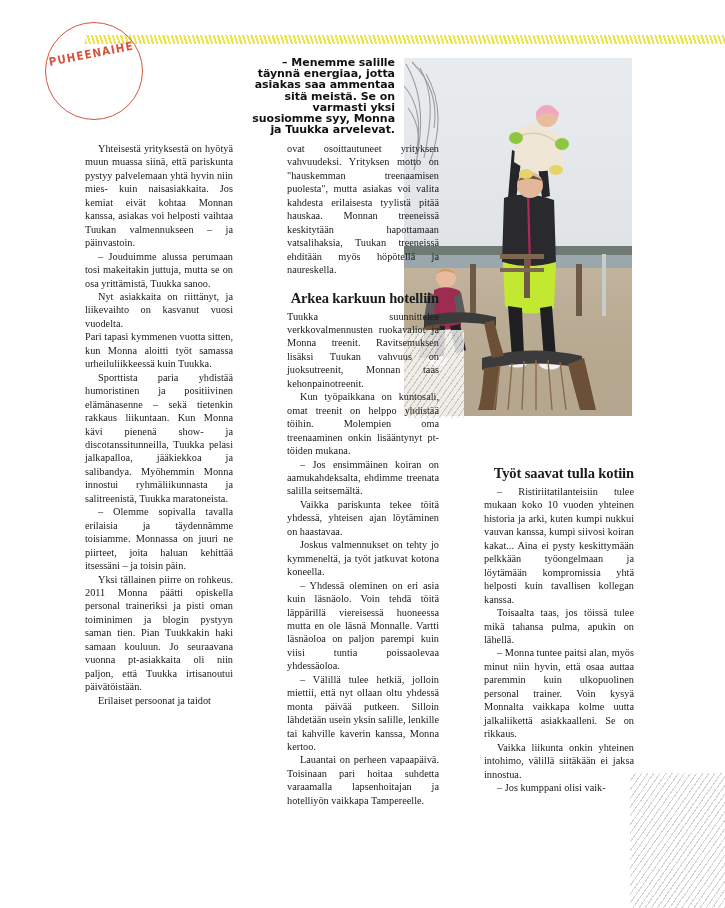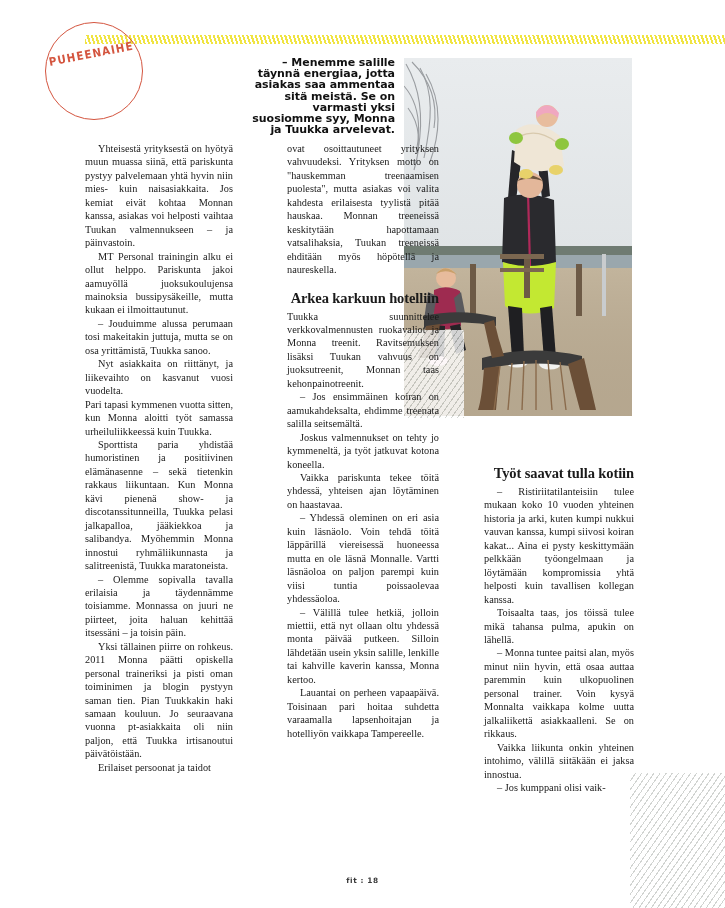--- a/index.html
+++ b/index.html
@@ -276,44 +276,43 @@
     </svg>
   </div>
 
   <div class="hatch-left"></div>
   <div class="hatch"></div>
 
   <div class="caption">– Menemme salille täynnä energiaa, jotta asiakas saa ammentaa sitä meistä. Se on varmasti yksi suosiomme syy, Monna ja Tuukka arvelevat.</div>
 
   <div class="col" id="col1">
       <p>Yhteisestä yrityksestä on hyötyä muun muassa siinä, että pariskunta pystyy palvelemaan yhtä hyvin niin mies- kuin naisasiakkaita. Jos kemiat eivät kohtaa Monnan kanssa, asiakas voi helposti vaihtaa Tuukan valmennukseen – ja päinvastoin.</p>
-      <p>MT Personal trainingin alku ei ollut helppo. Pariskunta jakoi aamuyöllä juoksukoulujensa mainoksia bussipysäkeille, mutta kukaan ei ilmoittautunut.</p>
       <p>– Jouduimme alussa perumaan tosi makeitakin juttuja, mutta se on osa yrittämistä, Tuukka sanoo.</p>
       <p>Nyt asiakkaita on riittänyt, ja liikevaihto on kasvanut vuosi vuodelta.</p>
       <p class="noindent">Pari tapasi kymmenen vuotta sitten, kun Monna aloitti työt samassa urheiluliikkeessä kuin Tuukka.</p>
       <p>Sporttista paria yhdistää humoristinen ja positiivinen elämänasenne – sekä tietenkin rakkaus liikuntaan. Kun Monna kävi pienenä show- ja discotanssitunneilla, Tuukka pelasi jalkapalloa, jääkiekkoa ja salibandya. Myöhemmin Monna innostui ryhmäliikunnasta ja salitreenistä, Tuukka maratoneista.</p>
       <p>– Olemme sopivalla tavalla erilaisia ja täydennämme toisiamme. Monnassa on juuri ne piirteet, joita haluan kehittää itsessäni – ja toisin päin.</p>
       <p>Yksi tällainen piirre on rohkeus. 2011 Monna päätti opiskella personal traineriksi ja pisti oman toiminimen ja blogin pystyyn saman tien. Pian Tuukkakin haki samaan kouluun. Jo seuraavana vuonna pt-asiakkaita oli niin paljon, että Tuukka irtisanoutui päivätöistään.</p>
       <p>Erilaiset persoonat ja taidot</p>
     </div>
   <div class="col" id="col2">
       <p class="noindent">ovat osoittautuneet yrityksen vahvuudeksi. Yrityksen motto on "hauskemman treenaamisen puolesta", mutta asiakas voi valita kahdesta erilaisesta tyylistä pitää hauskaa. Monnan treeneissä keskitytään hapottamaan vatsalihaksia, Tuukan treeneissä ehditään myös höpötellä ja naureskella.</p>
       <h2>Arkea karkuun hotelliin</h2>
       <p class="noindent">Tuukka suunnittelee verkkovalmennusten ruokavaliot ja Monna treenit. Ravitsemuksen lisäksi Tuukan vahvuus on juoksutreenit, Monnan taas kehonpainotreenit.</p>
+      <p>Kun työpaikkana on kuntosali, omat treenit on helppo yhdistää töihin. Molempien oma treenaaminen onkin lisääntynyt pt-töiden mukana.</p>
       <p>– Jos ensimmäinen koiran on aamukahdeksalta, ehdimme treenata salilla seitsemältä.</p>
+      <p>Vaikka pariskunta tekee töitä yhdessä, yhteisen ajan löytäminen on haastavaa.</p>
       <p>Joskus valmennukset on tehty jo kymmeneltä, ja työt jatkuvat kotona koneella.</p>
-      <p>Vaikka pariskunta tekee töitä yhdessä, yhteisen ajan löytäminen on haastavaa.</p>
       <p>– Yhdessä oleminen on eri asia kuin läsnäolo. Voin tehdä töitä läppärillä viereisessä huoneessa mutta en ole läsnä Monnalle. Vartti läsnäoloa on paljon parempi kuin viisi tuntia poissaolevaa yhdessäoloa.</p>
       <p>– Välillä tulee hetkiä, jolloin miettii, että nyt ollaan oltu yhdessä monta päivää putkeen. Silloin lähdetään usein yksin salille, lenkille tai kahville kaverin kanssa, Monna kertoo.</p>
       <p>Lauantai on perheen vapaapäivä. Toisinaan pari hoitaa suhdetta varaamalla lapsenhoitajan ja hotelliyön vaikkapa Tampereelle.</p>
     </div>
   <div class="col" id="col3">
       <h2>Työt saavat tulla kotiin</h2>
       <p>– Ristiriitatilanteisiin tulee mukaan koko 10 vuoden yhteinen historia ja arki, kuten kumpi nukkui vauvan kanssa, kumpi siivosi koiran kakat... Aina ei pysty keskittymään pelkkään työongelmaan ja löytämään kompromissia yhtä helposti kuin tavallisen kollegan kanssa.</p>
       <p>Toisaalta taas, jos töissä tulee mikä tahansa pulma, apukin on lähellä.</p>
       <p>– Monna tuntee paitsi alan, myös minut niin hyvin, että osaa auttaa paremmin kuin ulkopuolinen personal trainer. Voin kysyä Monnalta vaikkapa kolme uutta jalkaliikettä asiakkaalleni. Se on rikkaus.</p>
       <p>Vaikka liikunta onkin yhteinen intohimo, välillä siitäkään ei jaksa innostua.</p>
       <p>– Jos kumppani olisi vaik-</p>
     </div>
 
-  <div class="footer">fit : 18</div>
 
 </div>
 
 </body></html>

